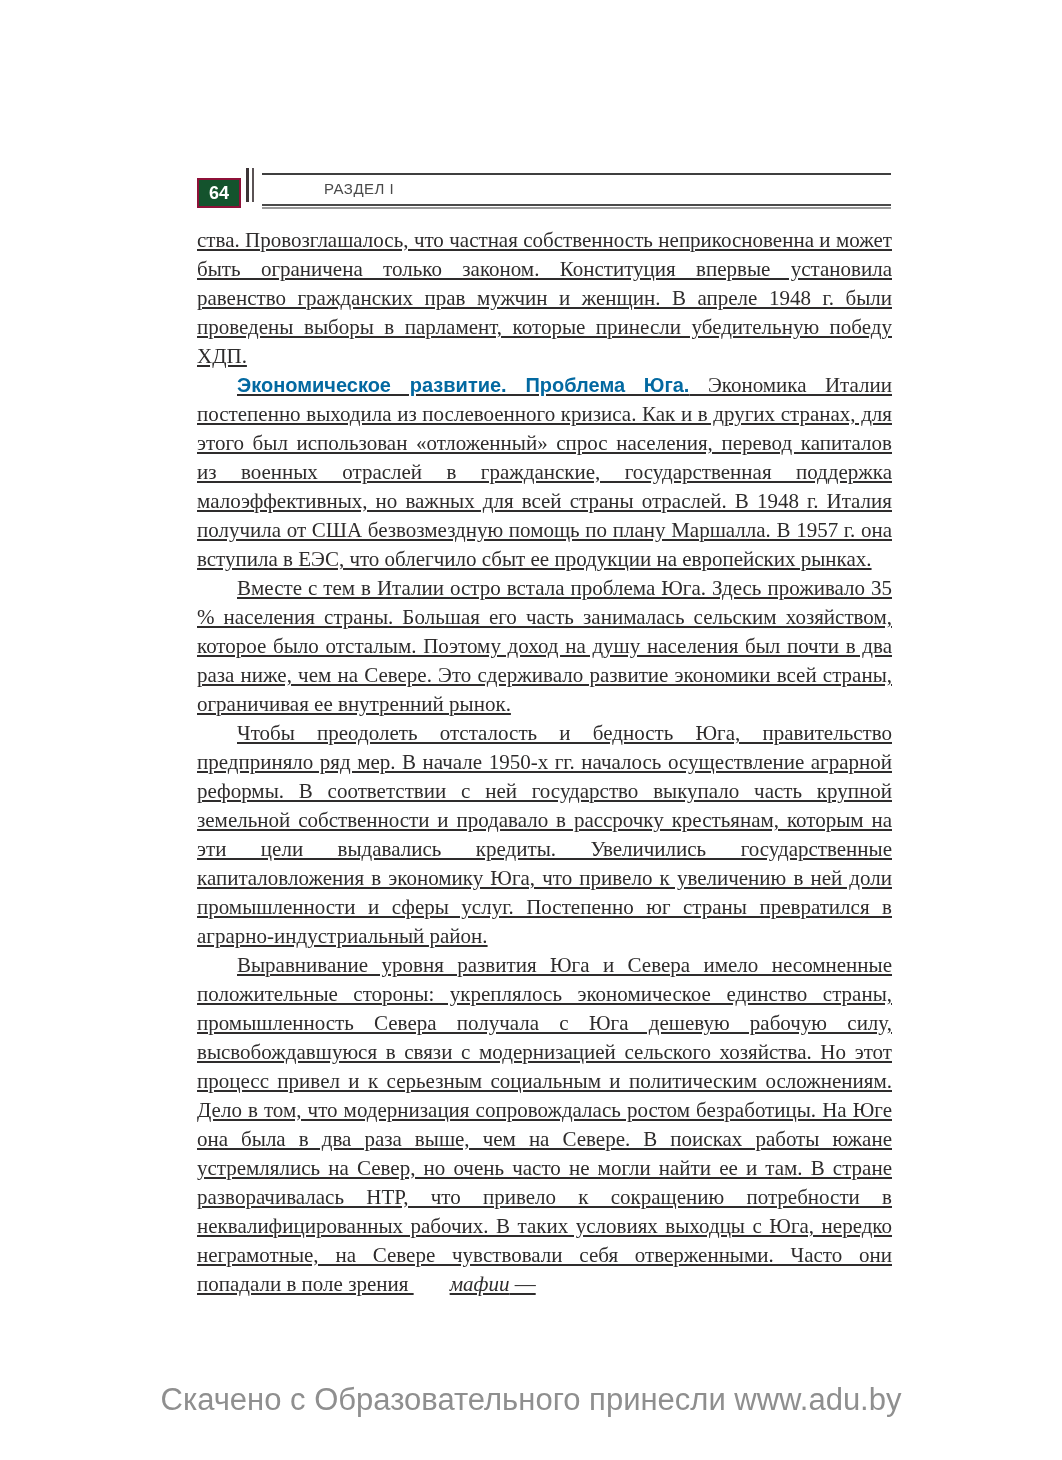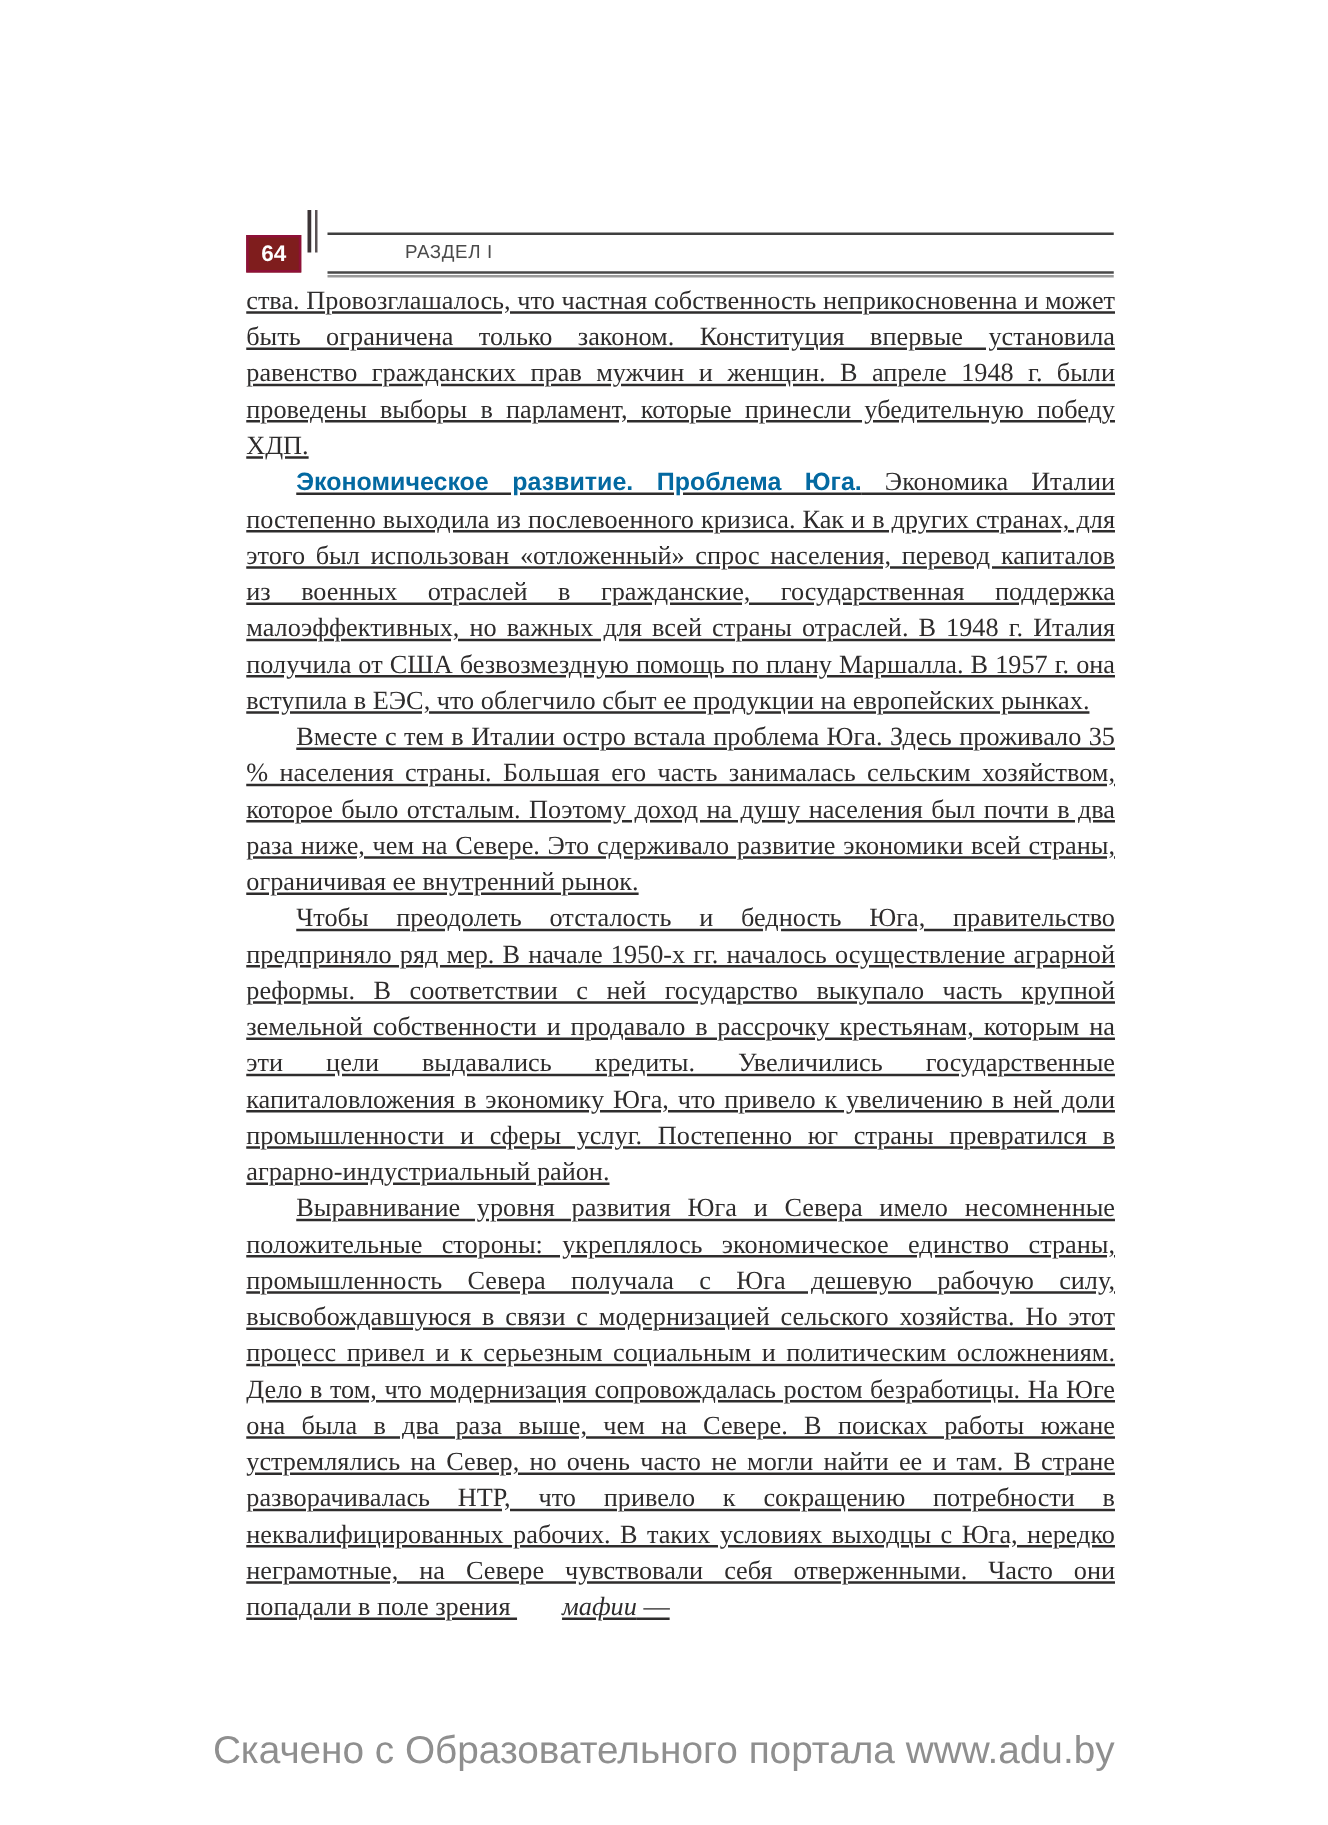--- a/index.html
+++ b/index.html
@@ -19,29 +19,29 @@
   .runhead {
     position: absolute;
     left: 197px;
     top: 168px;
     width: 694px;
     display: flex;
     align-items: stretch;
     height: 36px;
   }
   .pagenum-box {
-    background: #7f1d1d;
+    background: #14532d;
     border: 2px solid #8e1038;
     color: #ffffff;
     font-family: "Liberation Sans", sans-serif;
     font-weight: bold;
     font-size: 18px;
     width: 40px;
     height: 26px;
-    margin-top: 20px;
+    margin-top: 10px;
     display: flex;
     align-items: center;
     justify-content: center;
     flex: 0 0 auto;
   }
   .head-bars {
     display: flex;
     gap: 3px;
     margin-left: 5px;
     margin-right: 8px;
@@ -50,21 +50,21 @@
   .head-bars .bar {
     width: 3px;
     height: 34px;
     background: #3c3436;
   }
   .head-bars .bar.thin { width: 2px; background: #5a5254; }
   .head-right {
     flex: 1 1 auto;
     position: relative;
     border-top: 2px solid #3f3f3f;
-    margin-top: 18px;
+    margin-top: 5px;
     text-decoration: underline;
   }
   .section-label {
     position: absolute;
     left: 62px;
     top: 5px;
     font-family: "Liberation Sans", sans-serif;
     font-size: 15px;
     letter-spacing: 0.5px;
     color: #4a4a4a;
@@ -134,15 +134,15 @@
   </div>
 
   <div class="content" lang="ru">
     <p class="no-indent">ства. Провозглашалось, что частная собственность неприкосновенна и может быть ограничена только законом. Конституция впервые установила равенство гражданских прав мужчин и женщин. В апреле 1948 г. были проведены выборы в парламент, которые принесли убедительную победу ХДП.</p>
     <p><span class="para-heading">Экономическое развитие. Проблема Юга.</span><span> Экономика Италии постепенно выходила из послевоенного кризиса. Как и в других странах, для этого был использован «отложенный» спрос населения, перевод капиталов из военных отраслей в гражданские, государственная поддержка малоэффективных, но важных для всей страны отраслей. В 1948 г. Италия получила от США безвозмездную помощь по плану Маршалла. В 1957 г. она вступила в ЕЭС, что облегчило сбыт ее продукции на европейских рынках.</span></p>
     <p>Вместе с тем в Италии остро встала проблема Юга. Здесь проживало 35 % населения страны. Большая его часть занималась сельским хозяйством, которое было отсталым. Поэтому доход на душу населения был почти в два раза ниже, чем на Севере. Это сдерживало развитие экономики всей страны, ограничивая ее внутренний рынок.</p>
     <p>Чтобы преодолеть отсталость и бедность Юга, правительство предприняло ряд мер. В начале 1950-х гг. началось осуществление аграрной реформы. В соответствии с ней государство выкупало часть крупной земельной собственности и продавало в рассрочку крестьянам, которым на эти цели выдавались кредиты. Увеличились государственные капиталовложения в экономику Юга, что привело к увеличению в ней доли промышленности и сферы услуг. Постепенно юг страны превратился в аграрно-индустриальный район.</p>
     <p><span>Выравнивание уровня развития Юга и Севера имело несомненные положительные стороны: укреплялось экономическое единство страны, промышленность Севера получала с Юга дешевую рабочую силу, высвобождавшуюся в связи с модернизацией сельского хозяйства. Но этот процесс привел и к серьезным социальным и политическим осложнениям. Дело в том, что модернизация сопровождалась ростом безработицы. На Юге она была в два раза выше, чем на Севере. В поисках работы южане устремлялись на Север, но очень часто не могли найти ее и там. В стране разворачивалась НТР, что привело к сокращению потребности в неквалифицированных рабочих. В таких условиях выходцы с Юга, нередко неграмотные, на Севере чувствовали себя отверженными. Часто они попадали в поле зрения </span><span class="em-it">мафии</span><span> —</span></p>
   </div>
 
-  <div class="watermark">Скачено с Образовательного портала www.adu.by</div>
+  <div class="watermark">Скачено с Образовательного принесли www.adu.by</div>
 
 </div>
 
 </body></html>

